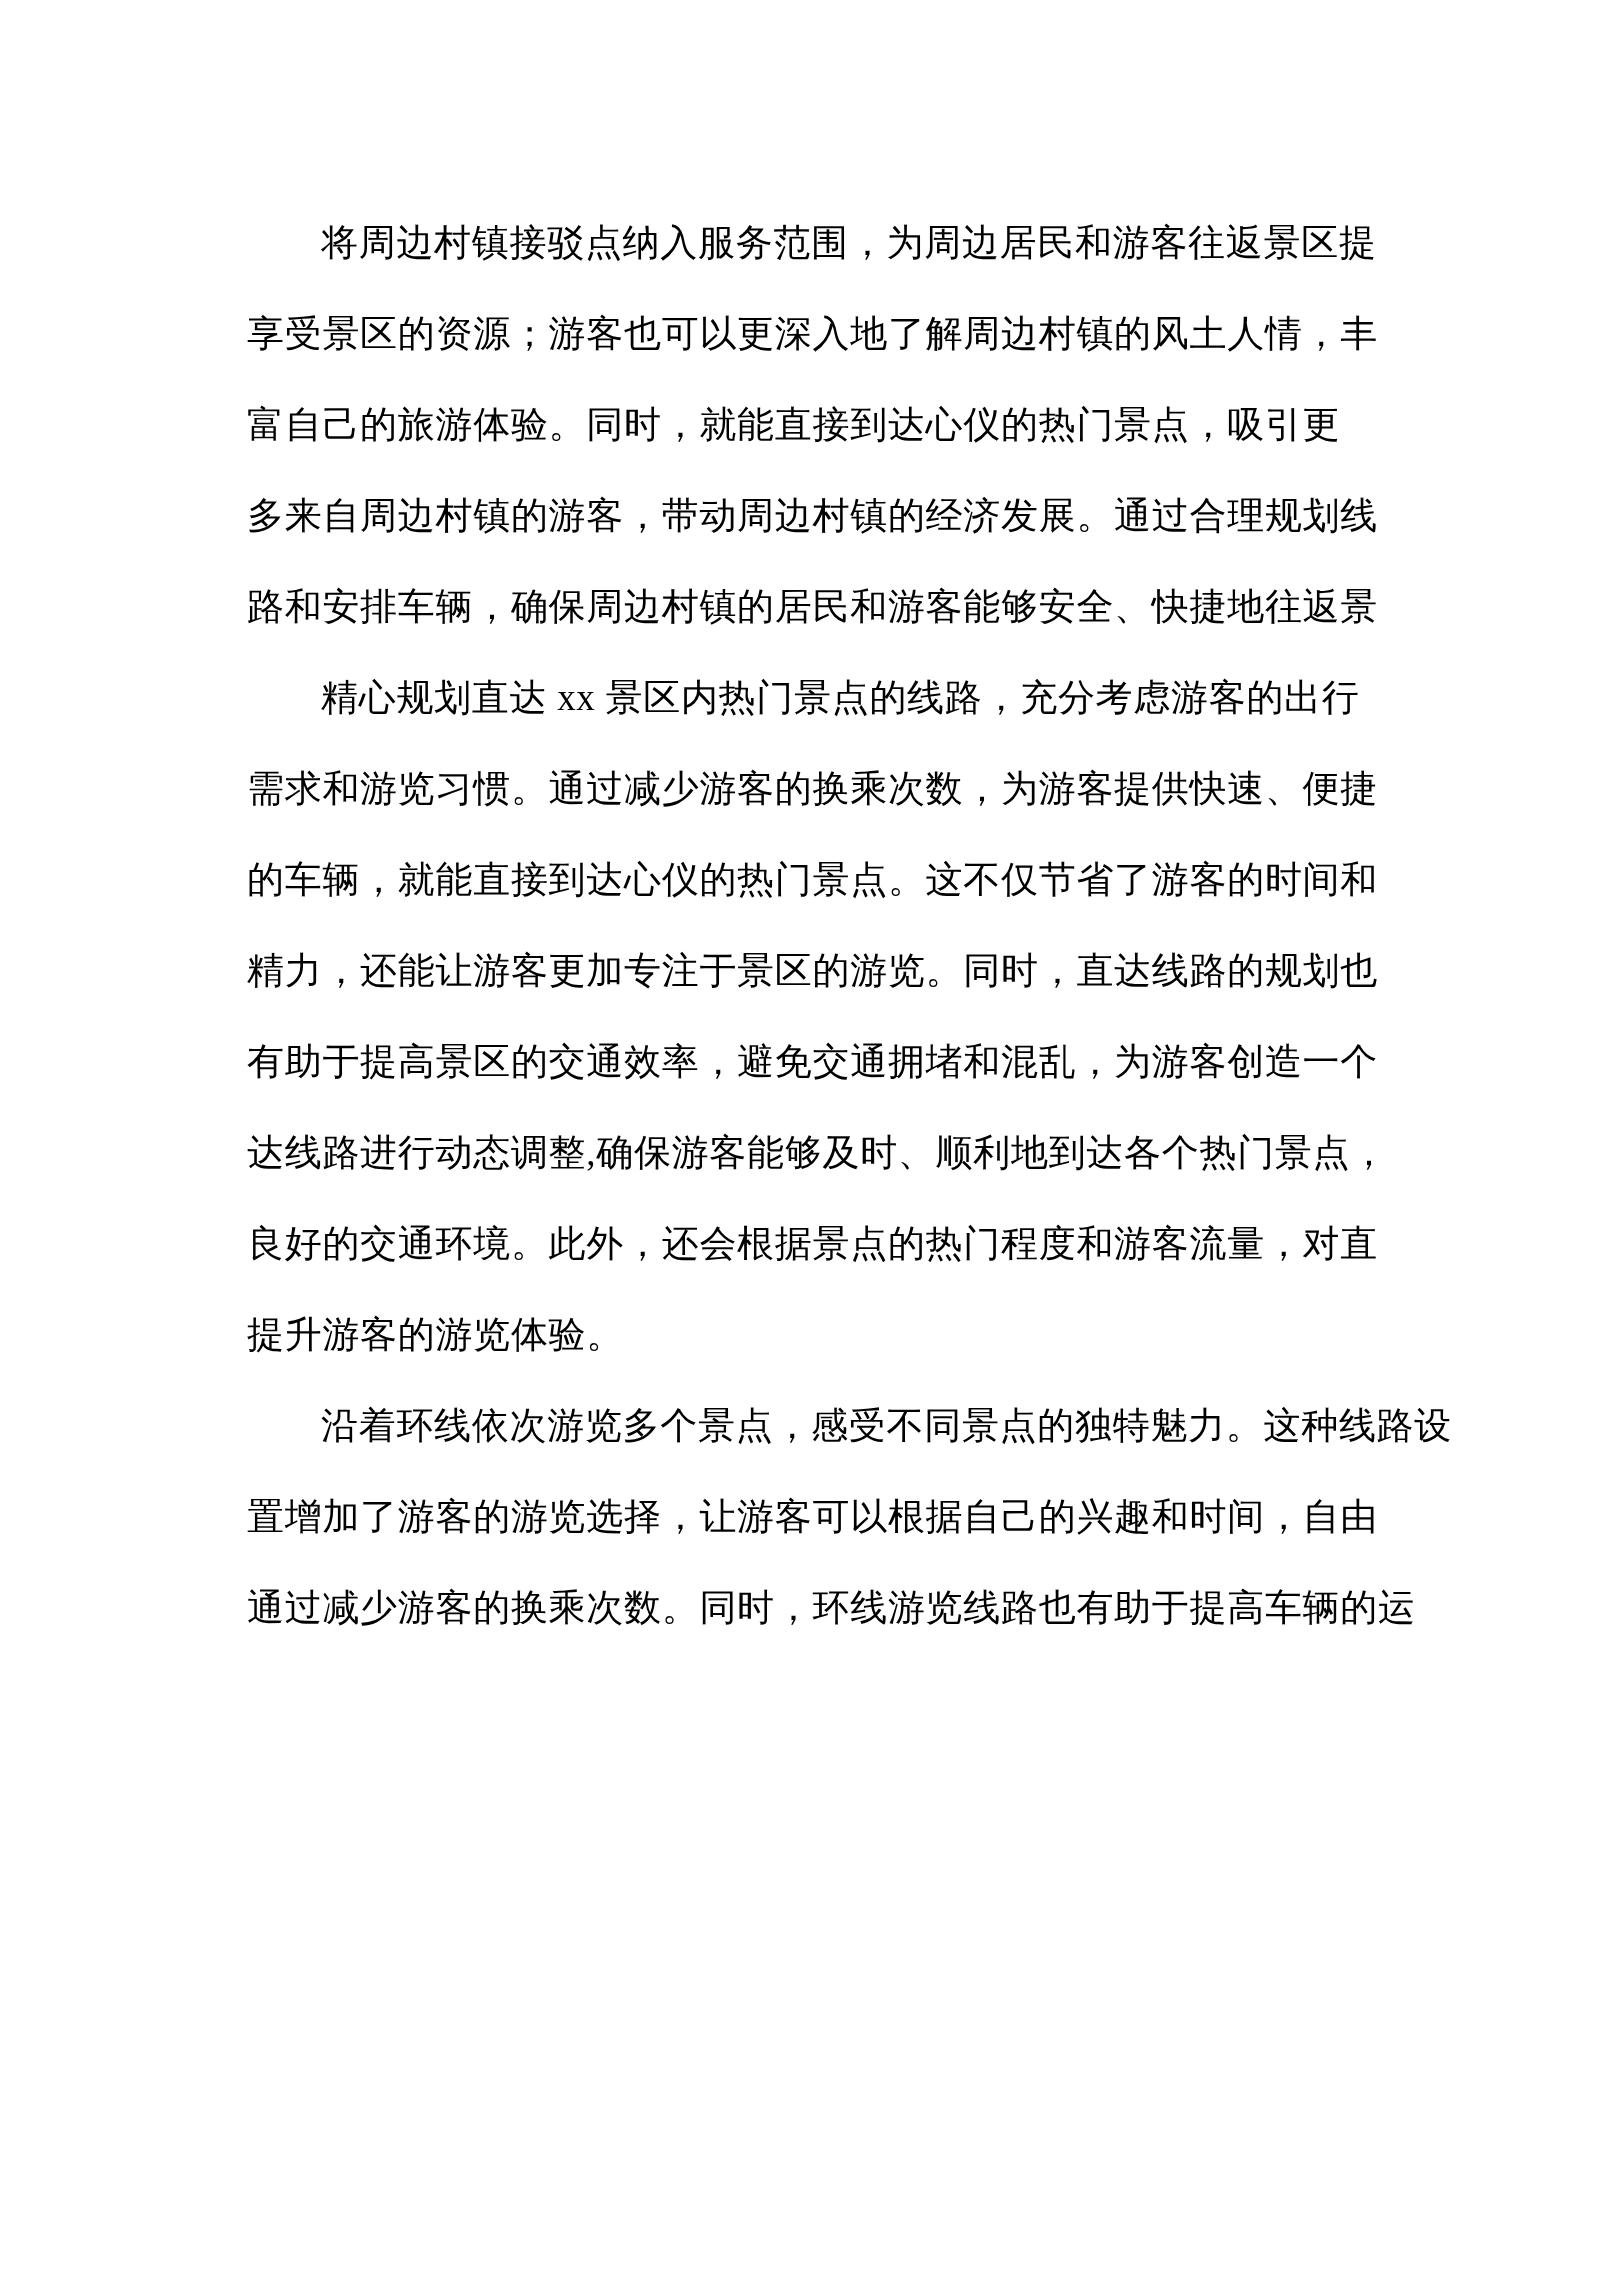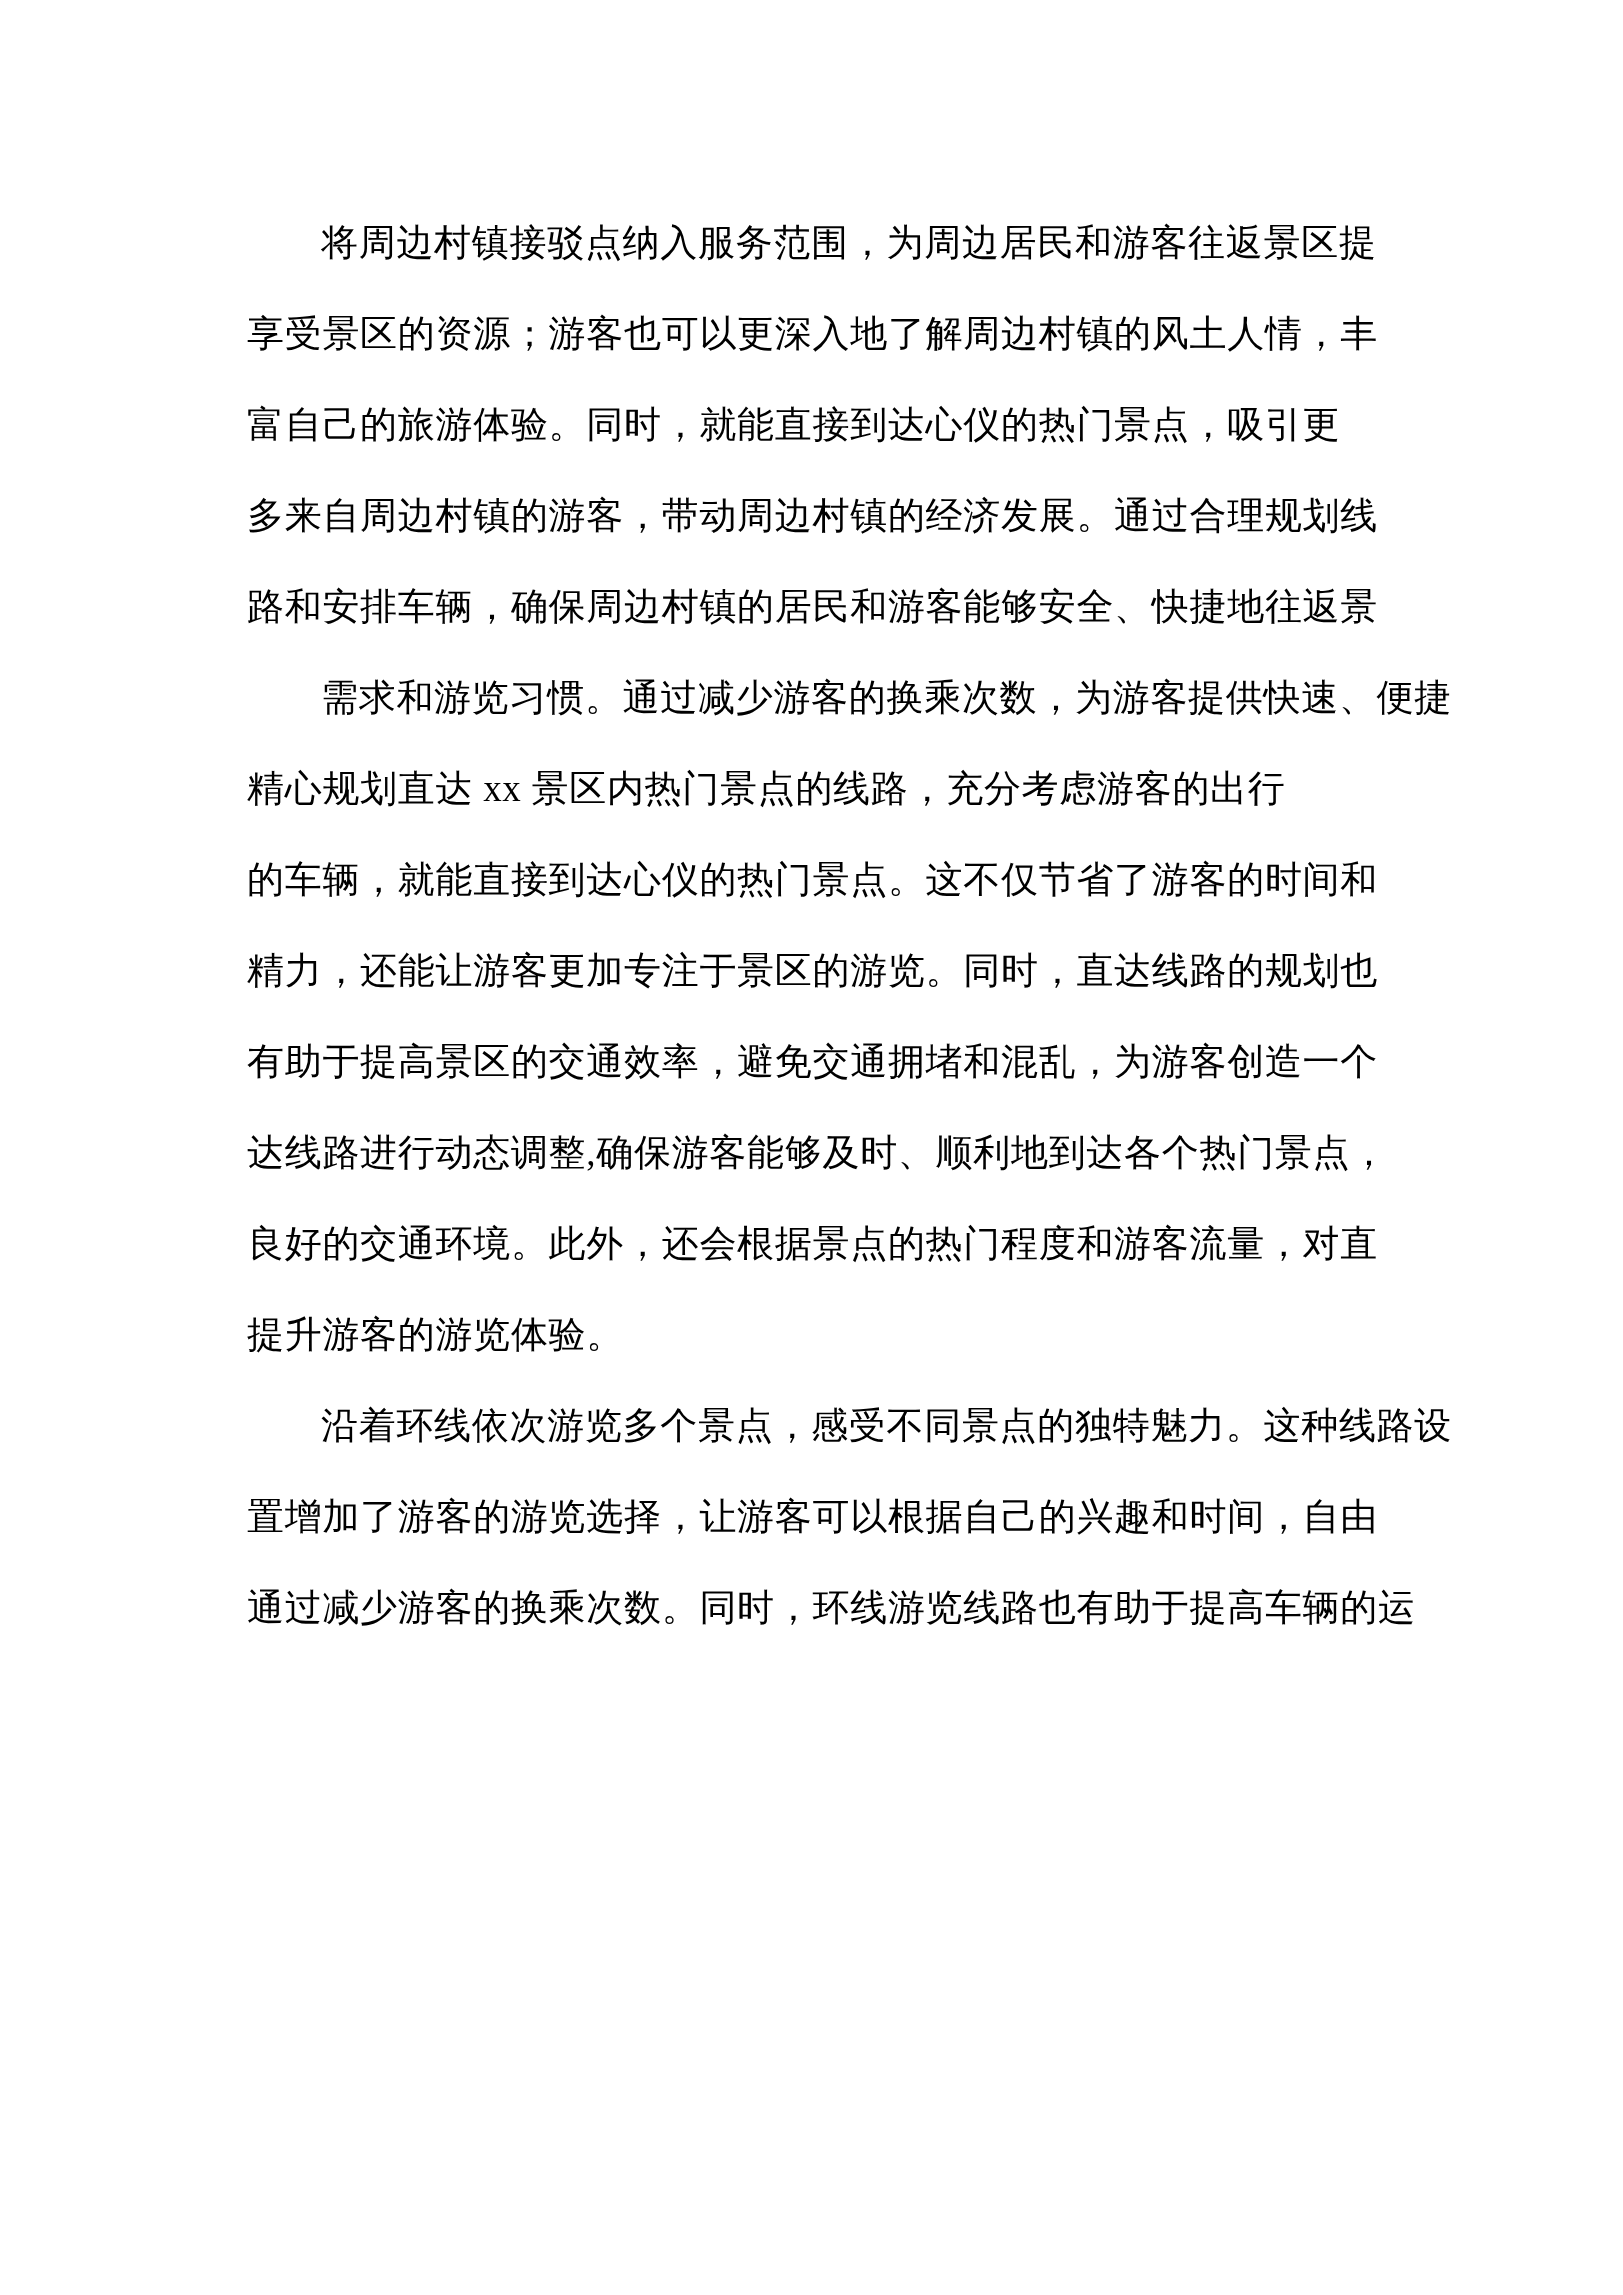--- a/index.html
+++ b/index.html
@@ -52,22 +52,22 @@
 <div class="page">
   <div class="text-body">
     <div class="para">
         <div class="line">将周边村镇接驳点纳入服务范围，为周边居民和游客往返景区提</div>
         <div class="line">享受景区的资源；游客也可以更深入地了解周边村镇的风土人情，丰</div>
         <div class="line">富自己的旅游体验。同时，就能直接到达心仪的热门景点，吸引更</div>
         <div class="line">多来自周边村镇的游客，带动周边村镇的经济发展。通过合理规划线</div>
         <div class="line">路和安排车辆，确保周边村镇的居民和游客能够安全、快捷地往返景</div>
       </div>
     <div class="para">
+        <div class="line">精心规划直达 xx 景区内热门景点的线路，充分考虑游客的出行</div>
         <div class="line">需求和游览习惯。通过减少游客的换乘次数，为游客提供快速、便捷</div>
-        <div class="line">精心规划直达 xx 景区内热门景点的线路，充分考虑游客的出行</div>
         <div class="line">的车辆，就能直接到达心仪的热门景点。这不仅节省了游客的时间和</div>
         <div class="line">精力，还能让游客更加专注于景区的游览。同时，直达线路的规划也</div>
         <div class="line">有助于提高景区的交通效率，避免交通拥堵和混乱，为游客创造一个</div>
         <div class="line">达线路进行动态调整,确保游客能够及时、顺利地到达各个热门景点，</div>
         <div class="line">良好的交通环境。此外，还会根据景点的热门程度和游客流量，对直</div>
         <div class="line">提升游客的游览体验。</div>
       </div>
     <div class="para">
         <div class="line">沿着环线依次游览多个景点，感受不同景点的独特魅力。这种线路设</div>
         <div class="line">置增加了游客的游览选择，让游客可以根据自己的兴趣和时间，自由</div>

